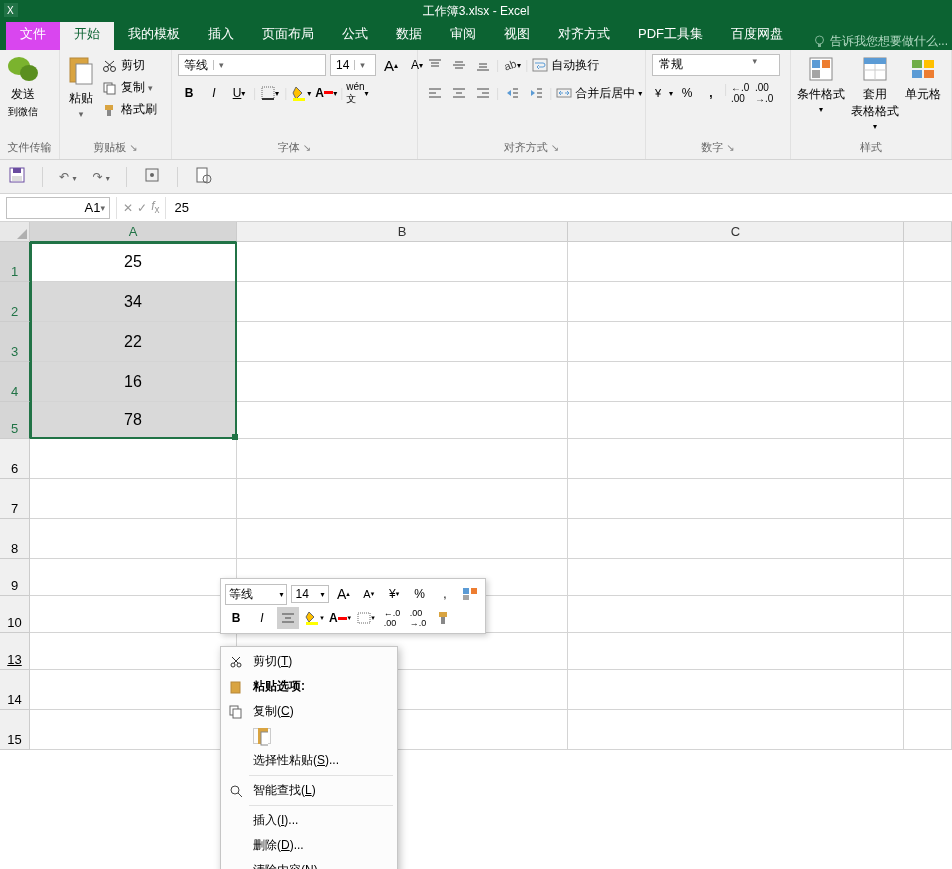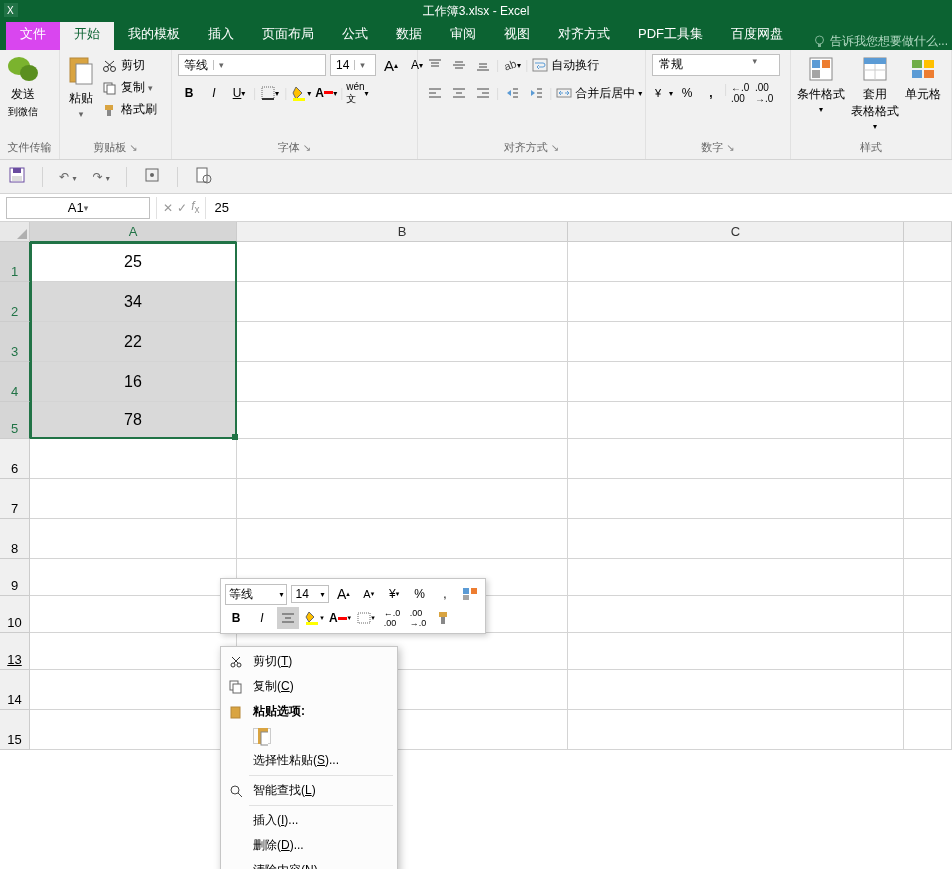--- a/index.html
+++ b/index.html
@@ -20,21 +20,21 @@
 .vstack { display: flex; flex-direction: column; align-items:center; gap:2px;}
 .btn-small { font-size: 12px; display: flex; align-items: center; gap: 3px; padding: 1px 2px; white-space: nowrap; }
 .combo { display:inline-flex; border:1px solid #c0c0c0; background:#fff; height:22px; align-items:center; font-size:12px;}
 .combo span{ padding:0 5px; }
 .combo .arr{ border-left:1px solid #c0c0c0; width:14px; text-align:center; color:#666; font-size:9px;}
 .icon-btn { width: 22px; height: 22px; display: inline-flex; align-items: center; justify-content: center; }
 .nf-select{border:1px solid #c0c0c0;background:#fff;padding:1px 22px 1px 6px;font-size:12px;height:22px;}
 .qat2{background:#f1f1f1;border-bottom:1px solid #d4d4d4;height:34px;display:flex;align-items:center;padding:0 8px;gap:16px;}
 .qat2 .sep{height:20px;border-left:1px solid #d4d4d4;}
 .formula-bar{display:flex;align-items:center;height:28px;border-bottom:1px solid #d4d4d4;background:#fff;}
-.name-box{border:1px solid #c0c0c0;width:144px;height:22px;margin:0 6px;display:flex;align-items:center;justify-content:center;padding:0 4px;font-size:13px;}
+.name-box{border:1px solid #c0c0c0;width:104px;height:22px;margin:0 6px;display:flex;align-items:center;justify-content:flex-end;padding:0 4px;font-size:13px;}
 .fb-btns{display:flex;gap:4px;padding:0 6px;border-left:1px solid #e1e1e1;border-right:1px solid #e1e1e1;height:22px;align-items:center;color:#999;}
 .fb-input{flex:1;padding:0 8px;font-size:13px;}
 .grid-area{position:relative;}
 .col-hdrs{display:flex;height:20px;background:#f0f0f0;}
 .corner{width:30px;border-right:1px solid #ccc;border-bottom:1px solid #ccc;background:#e8e8e8;position:relative;}
 .corner::after{content:"";position:absolute;right:2px;bottom:2px;border:5px solid transparent;border-right-color:#b0b0b0;border-bottom-color:#b0b0b0;}
 .col-hdr{border-right:1px solid #ccc;border-bottom:1px solid #ccc;text-align:center;font-size:13px;color:#333;line-height:19px;}
 .col-hdr.A{width:207px;background:#d6d6d6;border-bottom:1px solid #217346;color:#217346;}
 .col-hdr.B{width:331px;}
 .col-hdr.C{width:336px;}
@@ -580,33 +580,33 @@
             <circle cx="4" cy="10" r="2" fill="none" stroke="#333"></circle>
             <circle cx="10" cy="10" r="2" fill="none" stroke="#333"></circle>
             <path d="M5 8 L11 2 M9 8 L3 2" stroke="#333"></path>
           </svg>
         </span>
         <span>剪切(<u>T</u>)</span>
       </div>
     <div class="cm-item">
         <span class="cm-icon">
           <svg width="14" height="14">
+            <rect x="2" y="2" width="9" height="11" fill="#d9a441" stroke="#b5873a"></rect>
+          </svg>
+        </span>
+        <span style="font-weight:bold">粘贴选项:</span>
+      </div>
+    <div class="cm-item">
+        <span class="cm-icon">
+          <svg width="14" height="14">
             <rect x="1" y="1" width="8" height="9" fill="#fff" stroke="#666"></rect>
             <rect x="4" y="4" width="8" height="9" fill="#fff" stroke="#666"></rect>
           </svg>
         </span>
         <span>复制(<u>C</u>)</span>
-      </div>
-    <div class="cm-item">
-        <span class="cm-icon">
-          <svg width="14" height="14">
-            <rect x="2" y="2" width="9" height="11" fill="#d9a441" stroke="#b5873a"></rect>
-          </svg>
-        </span>
-        <span style="font-weight:bold">粘贴选项:</span>
       </div>
     <div class="cm-item" style="padding-left:32px">
         <span class="cm-icon" style="border:1px solid #ccc;padding:2px">
           <svg width="18" height="20">
             <rect x="2" y="2" width="12" height="16" fill="#d9a441"></rect>
             <rect x="5" y="6" width="10" height="13" fill="#fff" stroke="#888"></rect>
           </svg>
         </span>
       </div>
     <div class="cm-item">

